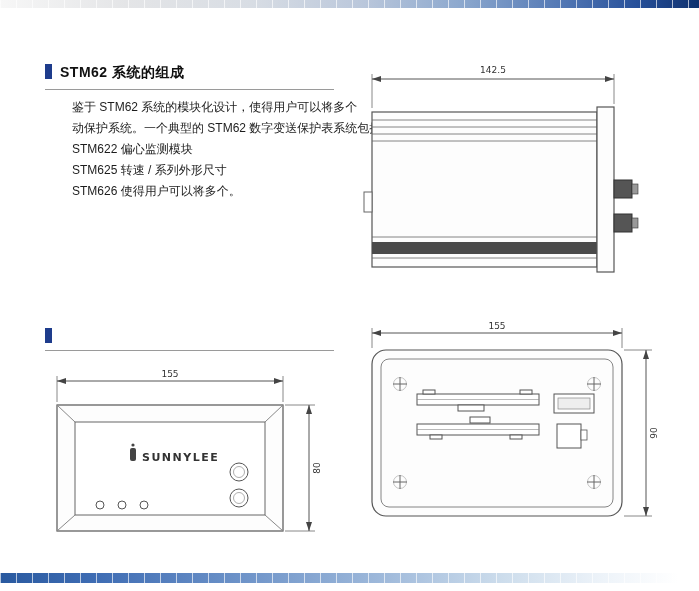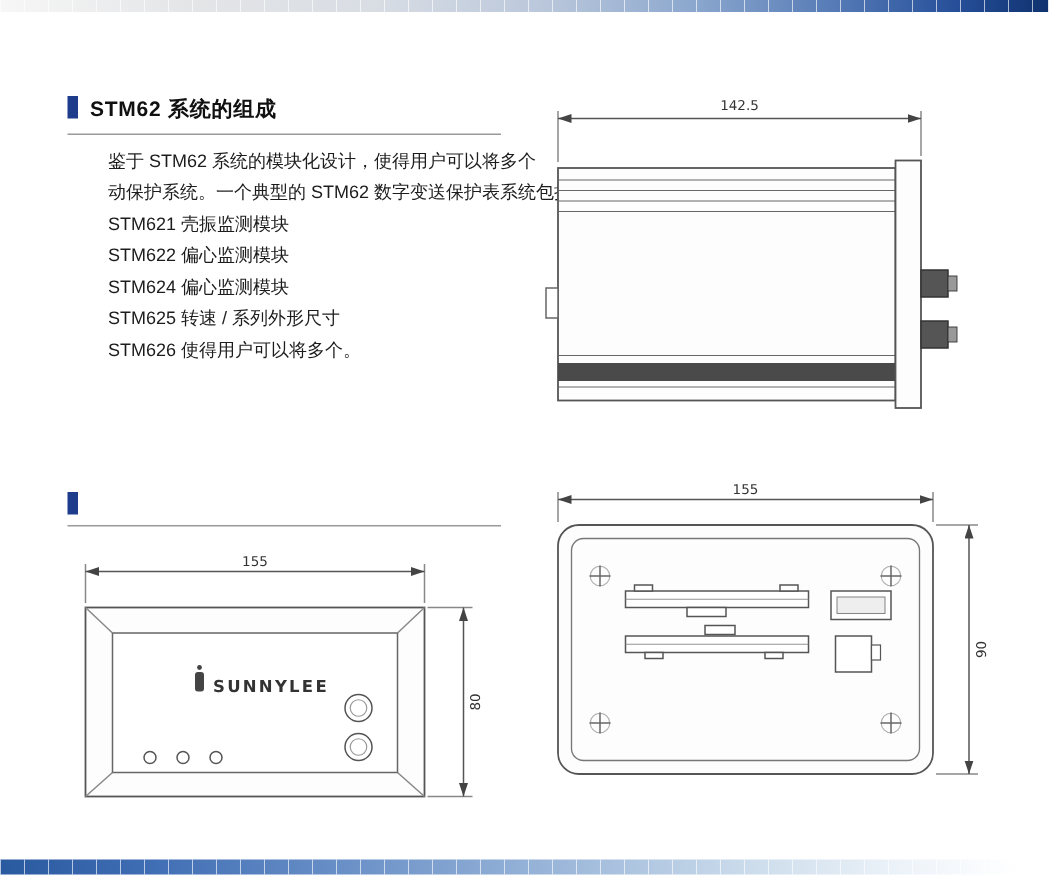--- a/index.html
+++ b/index.html
@@ -65,23 +65,21 @@
   <div class="strip strip-top"></div>
 
   <div class="section-heading" id="heading1">
     <span class="bullet"></span>
     <span class="title">STM62 系统的组成</span>
   </div>
 
   <div class="textcol">
     <div>鉴于 STM62 系统的模块化设计，使得用户可以将多个</div>
     <div>动保护系统。一个典型的 STM62 数字变送保护表系统包括：</div>
-    <div>STM621 壳振监测模块</div>
     <div>STM622 偏心监测模块</div>
-    <div>STM624 偏心监测模块</div>
     <div>STM625 转速 / 系列外形尺寸</div>
     <div>STM626 使得用户可以将多个。</div>
   </div>
 
   <div class="section-heading" id="heading2">
     <span class="bullet"></span>
   </div>
 
   <svg class="drawing" id="side-view" width="300" height="245" viewBox="0 0 300 245">
     <defs>

